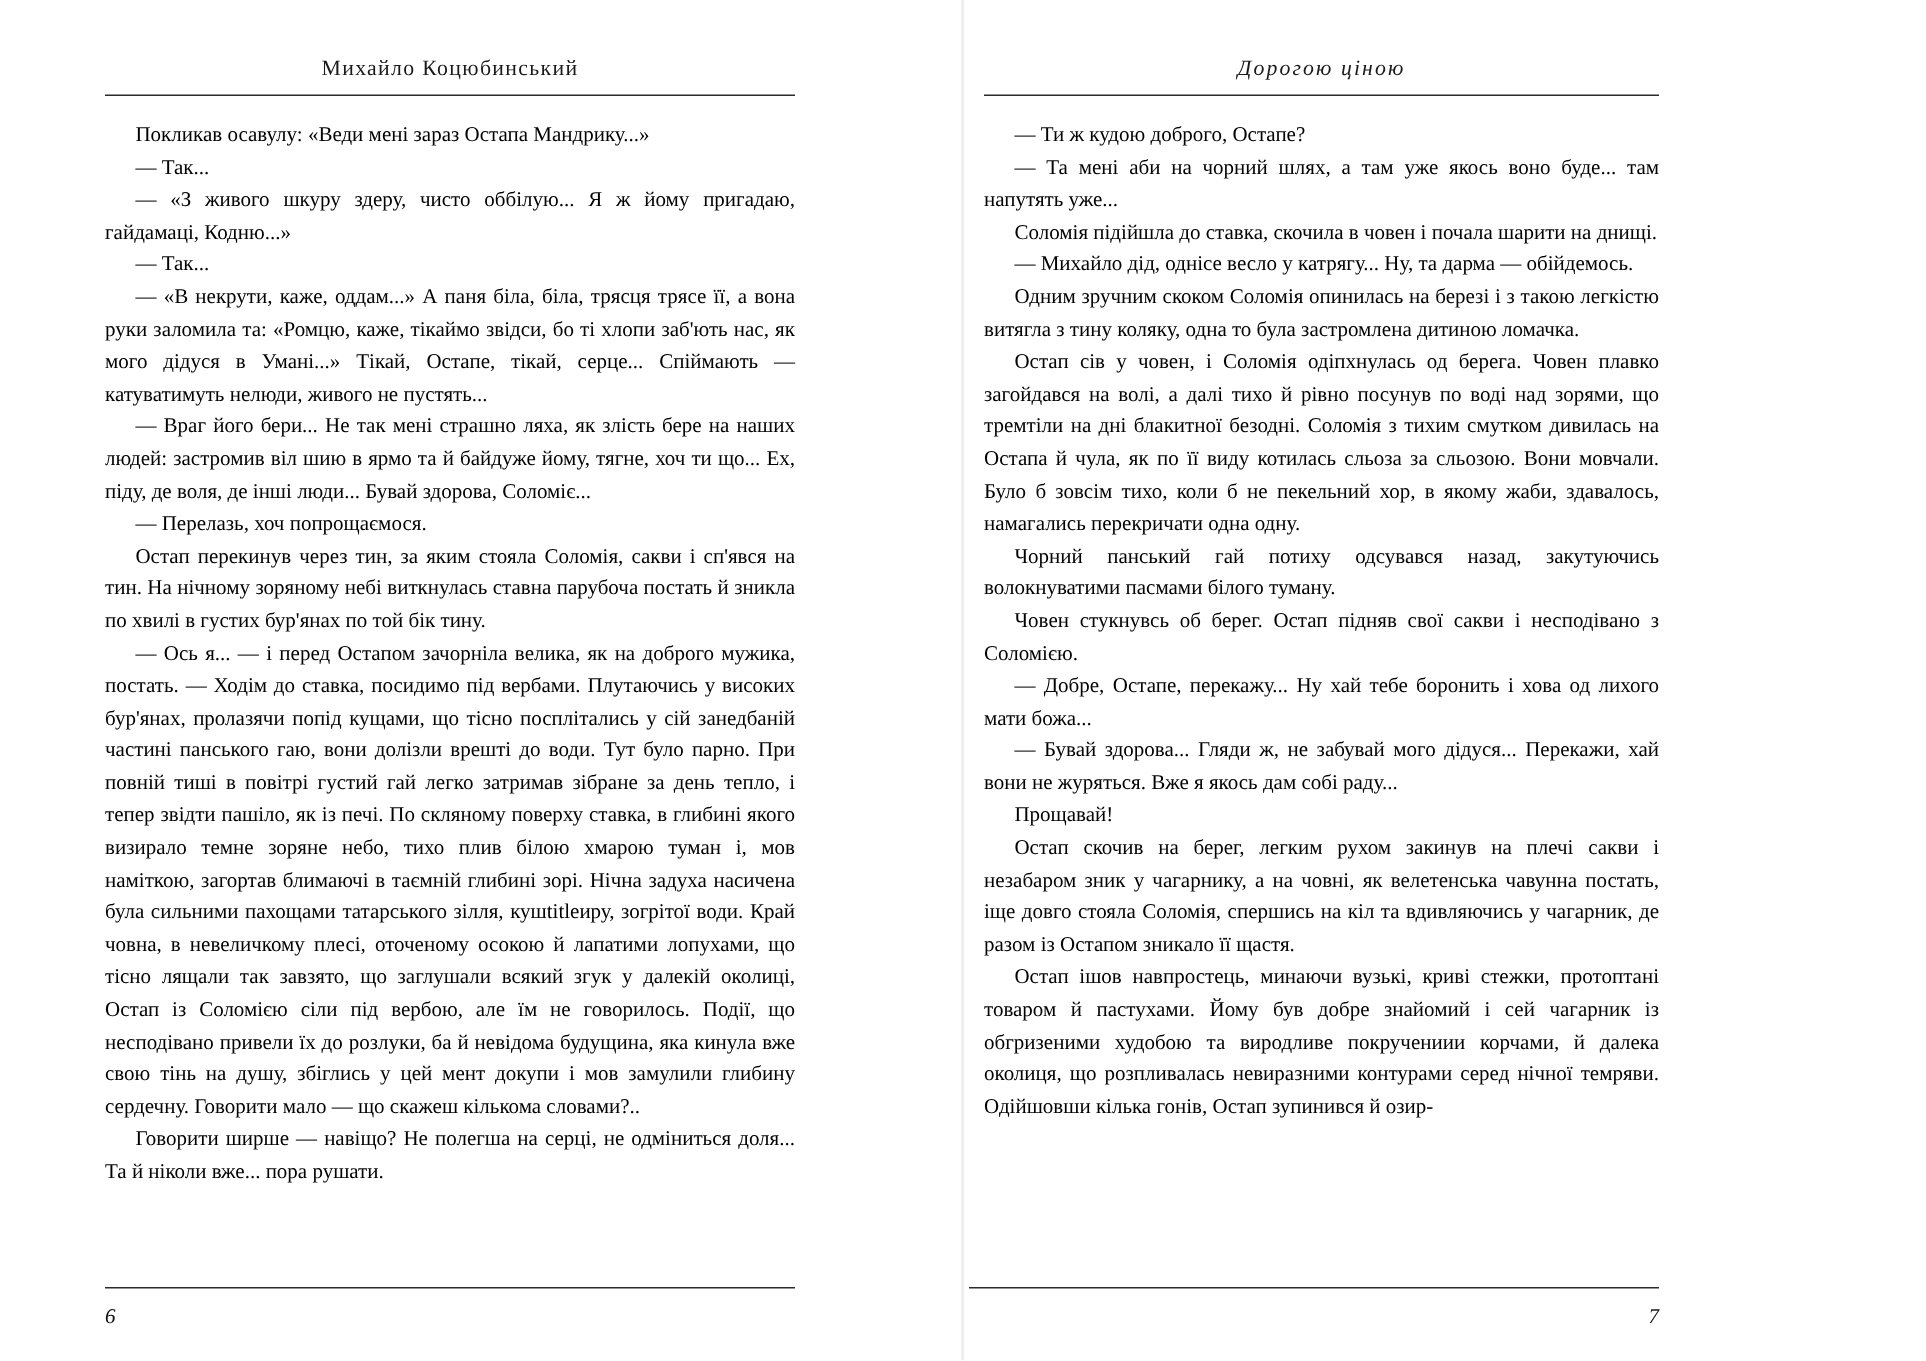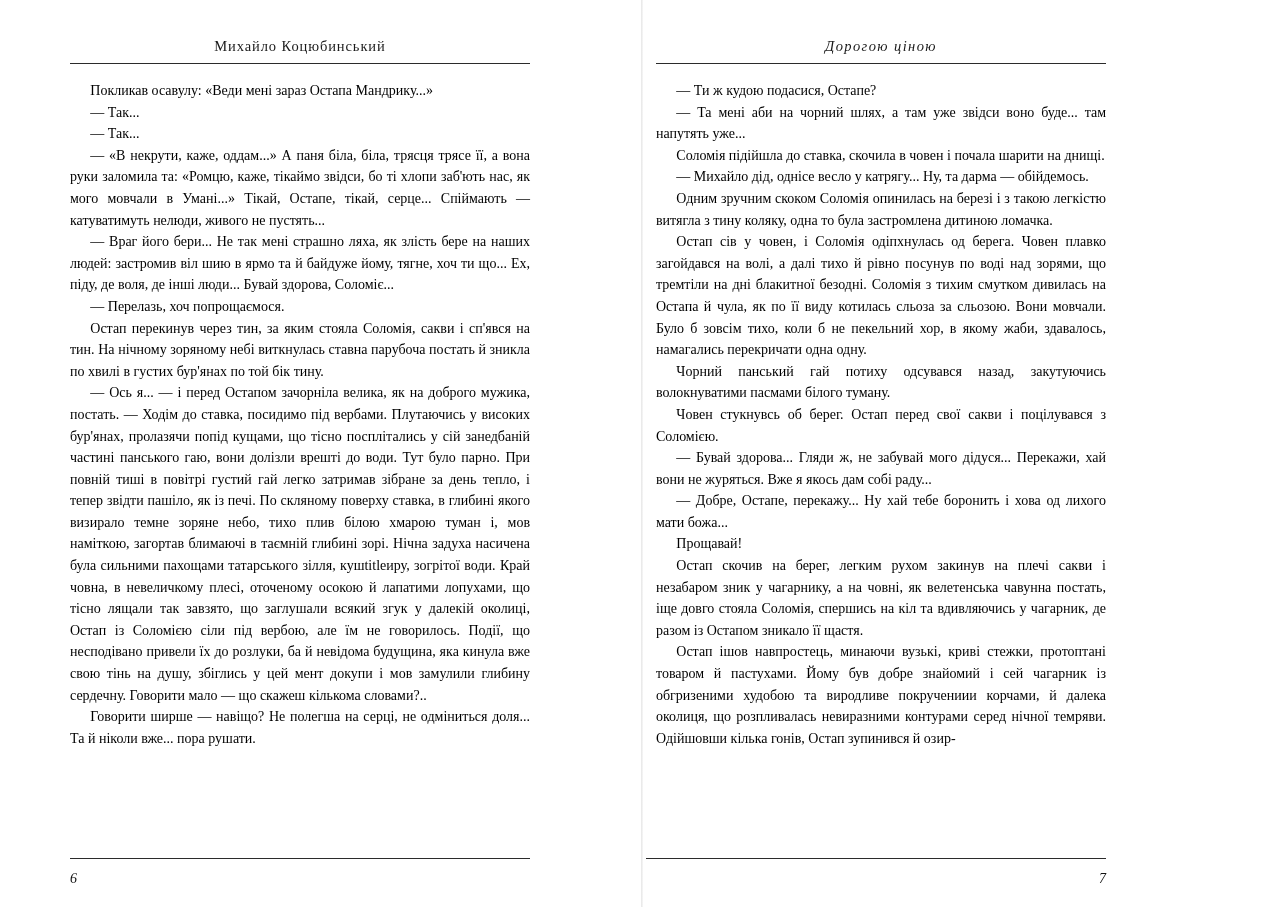--- a/index.html
+++ b/index.html
@@ -100,50 +100,51 @@
 
 <div class="spread">
 
   <div class="page page-left">
     <div class="page-inner">
       <div class="running-head">Михайло Коцюбинський</div>
       <div class="head-rule"></div>
       <div class="body-text">
         <p>Покликав осавулу: «Веди мені зараз Остапа Мандрику...»</p>
         <p>— Так...</p>
+        <p>— «З живого шкуру здеру, чисто оббілую... Я ж йому пригадаю, гайдамаці, Кодню...»</p>
         <p>— Так...</p>
-        <p>— «В некрути, каже, оддам...» А паня біла, біла, трясця трясе її, а вона руки заломила та: «Ромцю, каже, тікаймо звідси, бо ті хлопи заб'ють нас, як мого мовчали в Умані...» Тікай, Остапе, тікай, серце... Спіймають — катуватимуть нелюди, живого не пустять...</p>
+        <p>— «В некрути, каже, оддам...» А паня біла, біла, трясця трясе її, а вона руки заломила та: «Ромцю, каже, тікаймо звідси, бо ті хлопи заб'ють нас, як мого дідуся в Умані...» Тікай, Остапе, тікай, серце... Спіймають — катуватимуть нелюди, живого не пустять...</p>
         <p>— Враг його бери... Не так мені страшно ляха, як злість бере на наших людей: застромив віл шию в ярмо та й байдуже йому, тягне, хоч ти що... Ех, піду, де воля, де інші люди... Бувай здорова, Соломіє...</p>
         <p>— Перелазь, хоч попрощаємося.</p>
         <p>Остап перекинув через тин, за яким стояла Соломія, сакви і сп'явся на тин. На нічному зоряному небі виткнулась ставна парубоча постать й зникла по хвилі в густих бур'янах по той бік тину.</p>
         <p>— Ось я... — і перед Остапом зачорніла велика, як на доброго мужика, постать. — Ходім до ставка, посидимо під вербами. Плутаючись у високих бур'янах, пролазячи попід кущами, що тісно посплітались у сій занедбаній частині панського гаю, вони долізли врешті до води. Тут було парно. При повній тиші в повітрі густий гай легко затримав зібране за день тепло, і тепер звідти пашіло, як із печі. По скляному поверху ставка, в глибині якого визирало темне зоряне небо, тихо плив білою хмарою туман і, мов наміткою, загортав блимаючі в таємній глибині зорі. Нічна задуха насичена була сильними пахощами татарського зілля, кушtitleиру, зогрітої води. Край човна, в невеличкому плесі, оточеному осокою й лапатими лопухами, що тісно лящали так завзято, що заглушали всякий згук у далекій околиці, Остап із Соломією сіли під вербою, але їм не говорилось. Події, що несподівано привели їх до розлуки, ба й невідома будущина, яка кинула вже свою тінь на душу, збіглись у цей мент докупи і мов замулили глибину сердечну. Говорити мало — що скажеш кількома словами?..</p>
         <p>Говорити ширше — навіщо? Не полегша на серці, не одміниться доля... Та й ніколи вже... пора рушати.</p>
       </div>
     </div>
     <div class="foot-rule"></div>
     <div class="folio">6</div>
   </div>
 
   <div class="gutter"></div>
 
   <div class="page page-right">
     <div class="page-inner">
       <div class="running-head italic">Дорогою ціною</div>
       <div class="head-rule"></div>
       <div class="body-text">
-        <p>— Ти ж кудою подасися, Остапе?</p>
-        <p>— Та мені аби на чорний шлях, а там уже звідси воно буде... там напутять уже...</p>
+        <p>— Ти ж кудою доброго, Остапе?</p>
+        <p>— Та мені аби на чорний шлях, а там уже якось воно буде... там напутять уже...</p>
         <p>Соломія підійшла до ставка, скочила в човен і почала шарити на днищі.</p>
         <p>— Михайло дід, однісе весло у катрягу... Ну, та дарма — обійдемось.</p>
         <p>Одним зручним скоком Соломія опинилась на березі і з такою легкістю витягла з тину коляку, одна то була застромлена дитиною ломачка.</p>
         <p>Остап сів у човен, і Соломія одіпхнулась од берега. Човен плавко загойдався на волі, а далі тихо й рівно посунув по воді над зорями, що тремтіли на дні блакитної безодні. Соломія з тихим смутком дивилась на Остапа й чула, як по її виду котилась сльоза за сльозою. Вони мовчали. Було б зовсім тихо, коли б не пекельний хор, в якому жаби, здавалось, намагались перекричати одна одну.</p>
         <p>Чорний панський гай потиху одсувався назад, закутуючись волокнуватими пасмами білого туману.</p>
-        <p>Човен стукнувсь об берег. Остап перед свої сакви і поцілувався з Соломією.</p>
+        <p>Човен стукнувсь об берег. Остап підняв свої сакви і несподівано з Соломією.</p>
+        <p>— Добре, Остапе, перекажу... Ну хай тебе боронить і хова од лихого мати божа...</p>
         <p>— Бувай здорова... Гляди ж, не забувай мого дідуся... Перекажи, хай вони не журяться. Вже я якось дам собі раду...</p>
-        <p>— Добре, Остапе, перекажу... Ну хай тебе боронить і хова од лихого мати божа...</p>
         <p>Прощавай!</p>
         <p>Остап скочив на берег, легким рухом закинув на плечі сакви і незабаром зник у чагарнику, а на човні, як велетенська чавунна постать, іще довго стояла Соломія, спершись на кіл та вдивляючись у чагарник, де разом із Остапом зникало її щастя.</p>
         <p>Остап ішов навпростець, минаючи вузькі, криві стежки, протоптані товаром й пастухами. Йому був добре знайомий і сей чагарник із обгризеними худобою та виродливе покручениии корчами, й далека околиця, що розпливалась невиразними контурами серед нічної темряви. Одійшовши кілька гонів, Остап зупинився й озир-</p>
       </div>
     </div>
     <div class="foot-rule"></div>
     <div class="folio">7</div>
   </div>
 
 </div>

